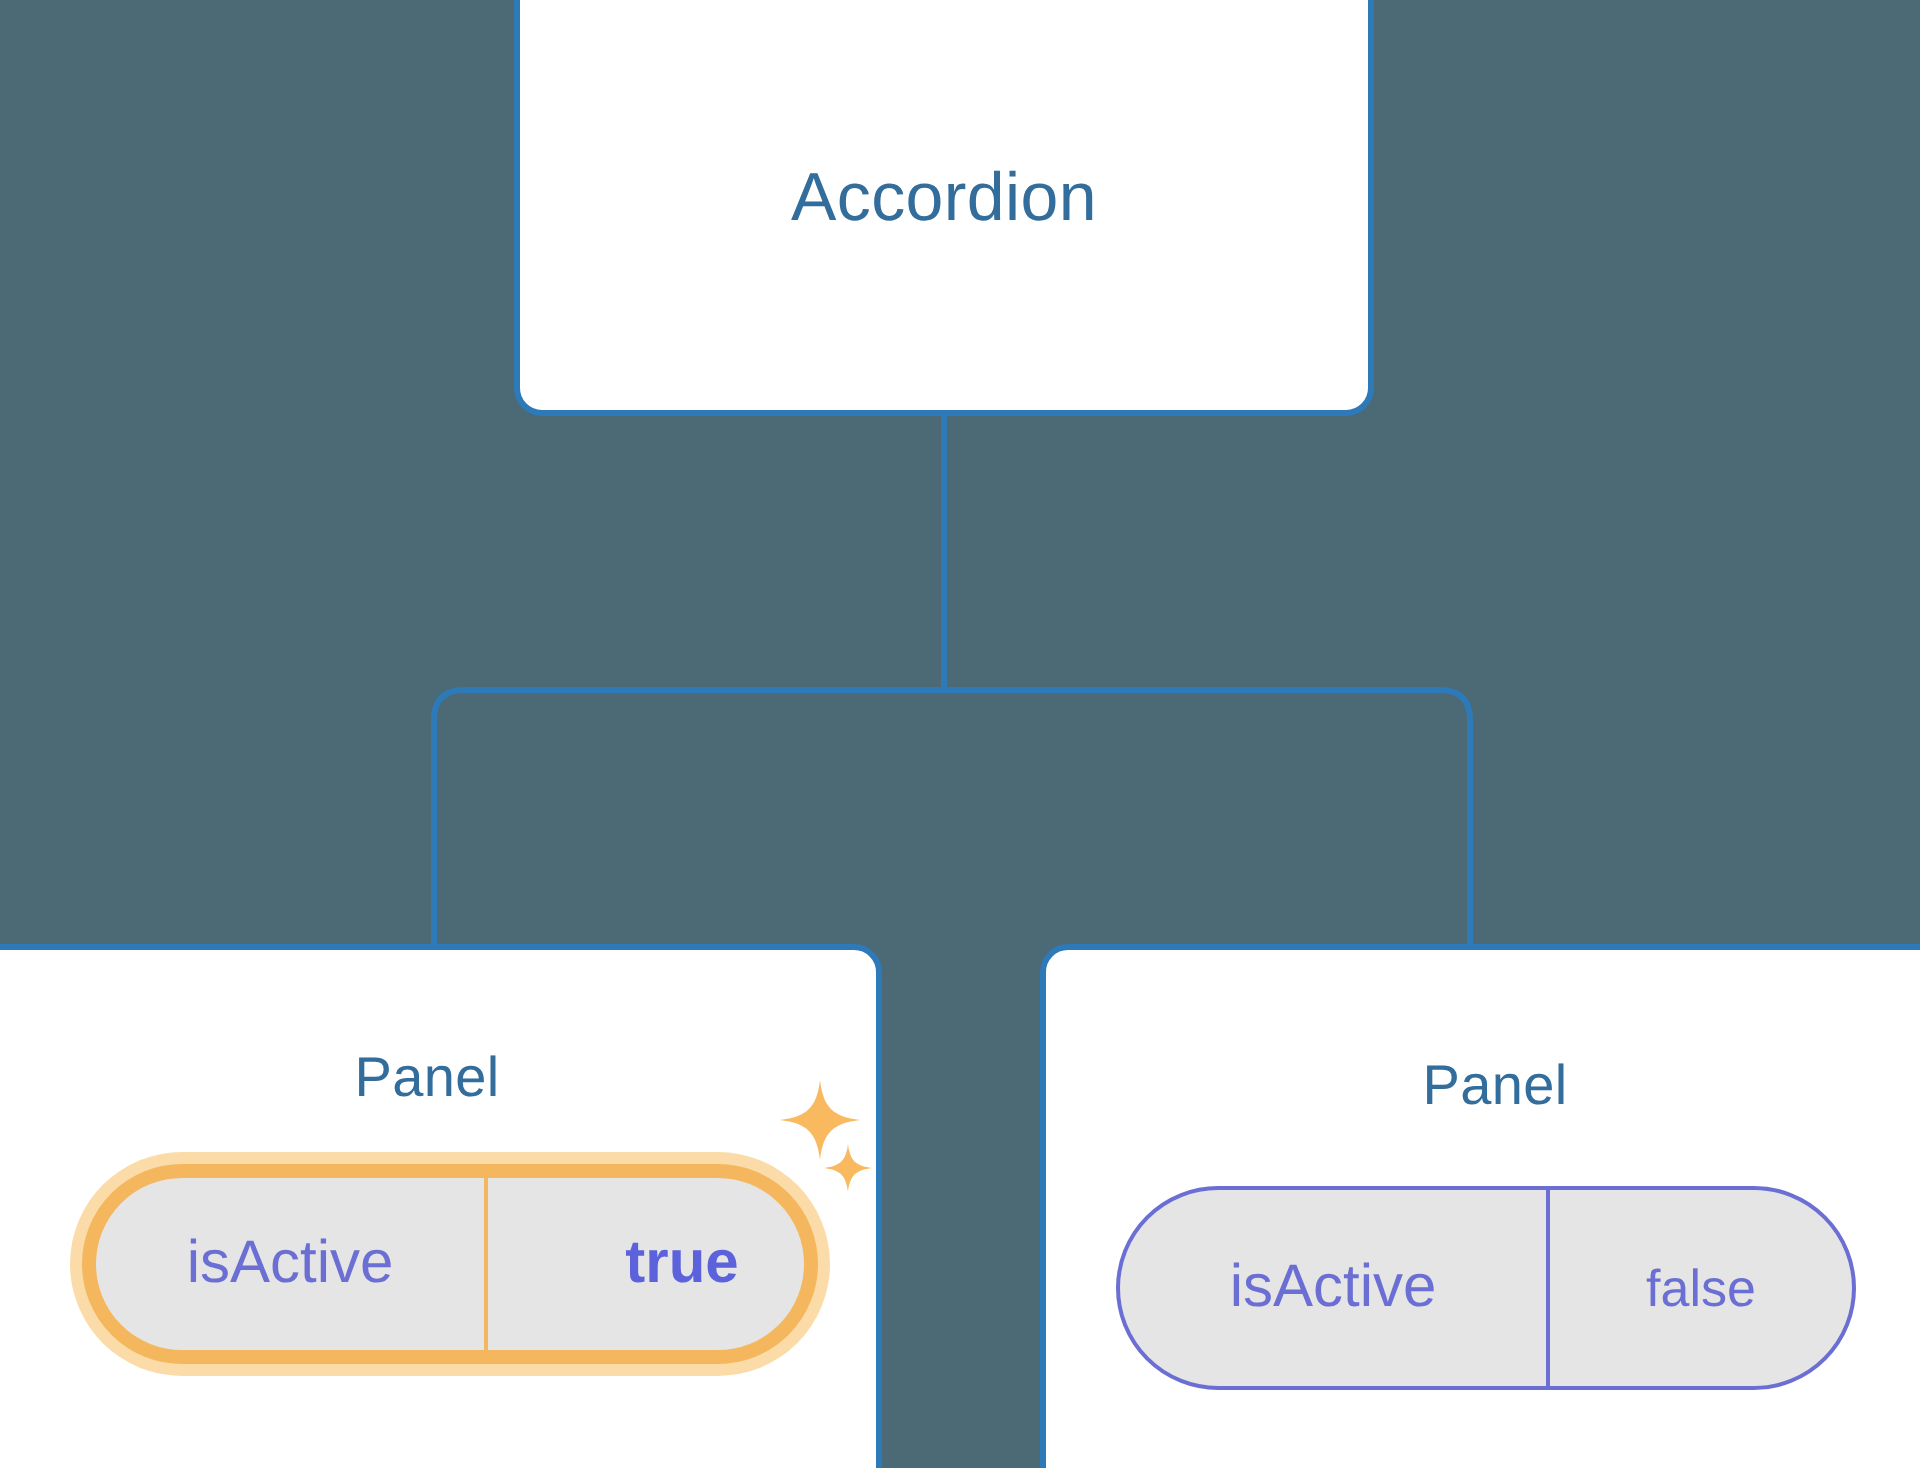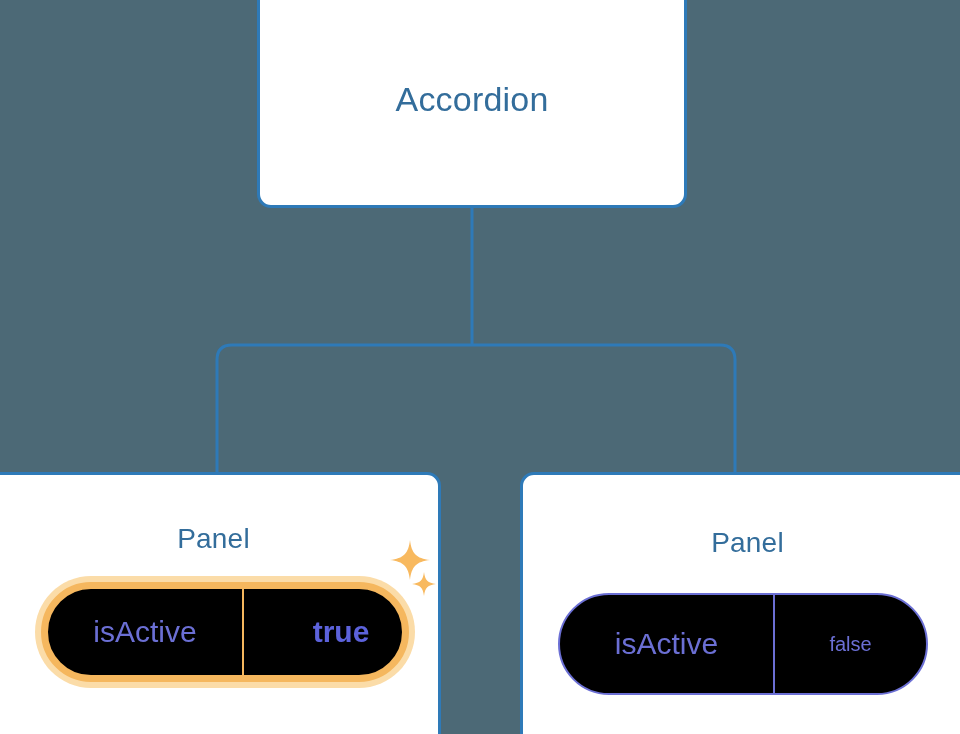--- a/index.html
+++ b/index.html
@@ -82,21 +82,21 @@
   }
   #panel-left .node-title { top: 48px; }
   #panel-right .node-title { top: 52px; }
 
   
   .prop-pill {
     position: absolute;
     display: flex;
     align-items: stretch;
     box-sizing: border-box;
-    background: #000000;
+    background: #e5e5e5;
     border-radius: 999px;
     overflow: hidden;
   }
   .prop-key, .prop-val {
     display: flex;
     align-items: center;
     justify-content: center;
     box-sizing: border-box;
     white-space: nowrap;
   }
@@ -111,21 +111,21 @@
   }
   #pill-right .prop-key {
     width: 215px;
     border-right: 2px solid #6b6fd4;
     color: #6b6fd4;
     font-size: 30px;
   }
   #pill-right .prop-val {
     flex: 1;
     color: #6b6fd4;
-    font-size: 20px;
+    font-size: 26px;
     font-weight: 400;
   }
 
   
   #pill-left-wrap {
     position: absolute;
     left: 46px;
     top: 101px;
     width: 380px;
     height: 112px;

